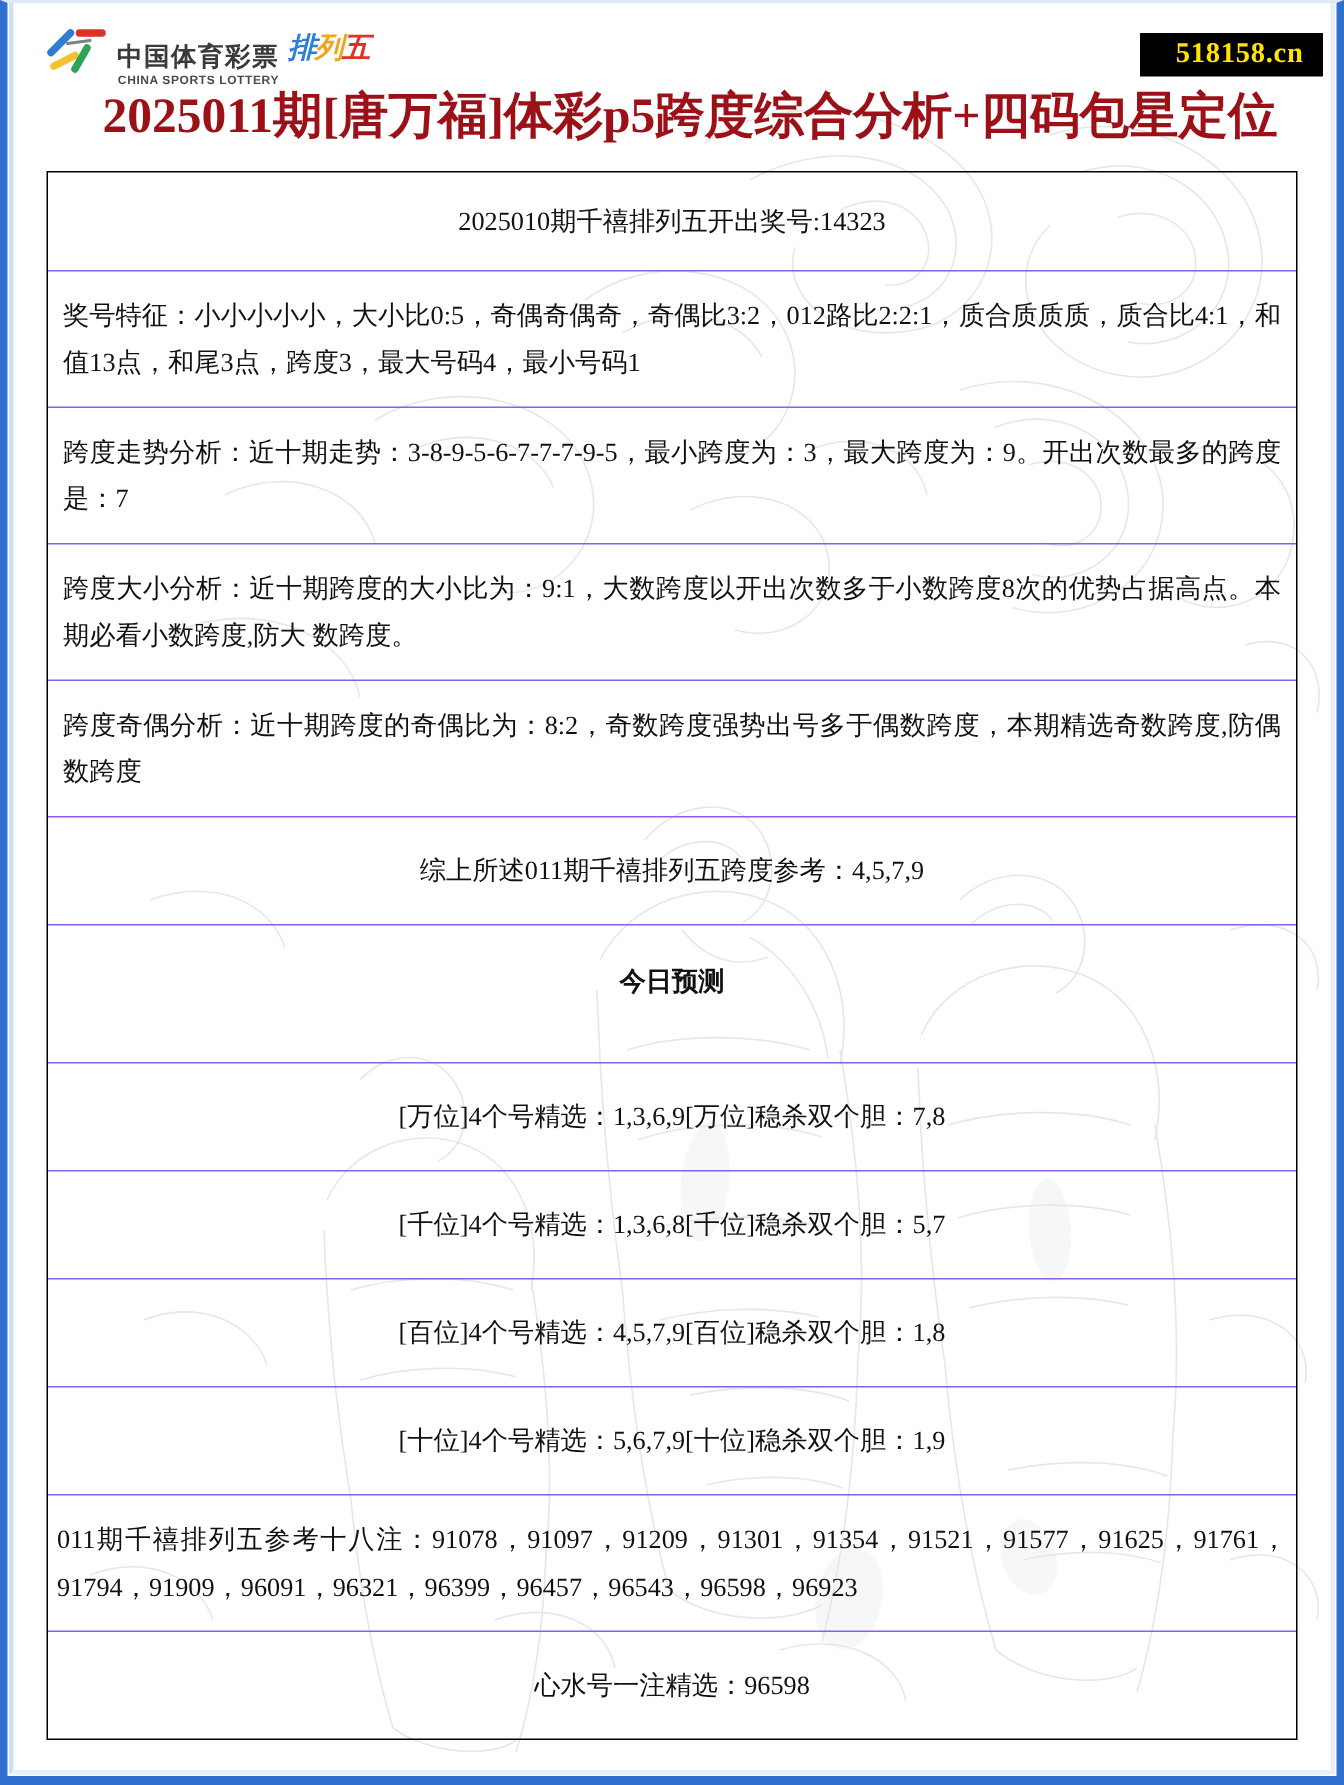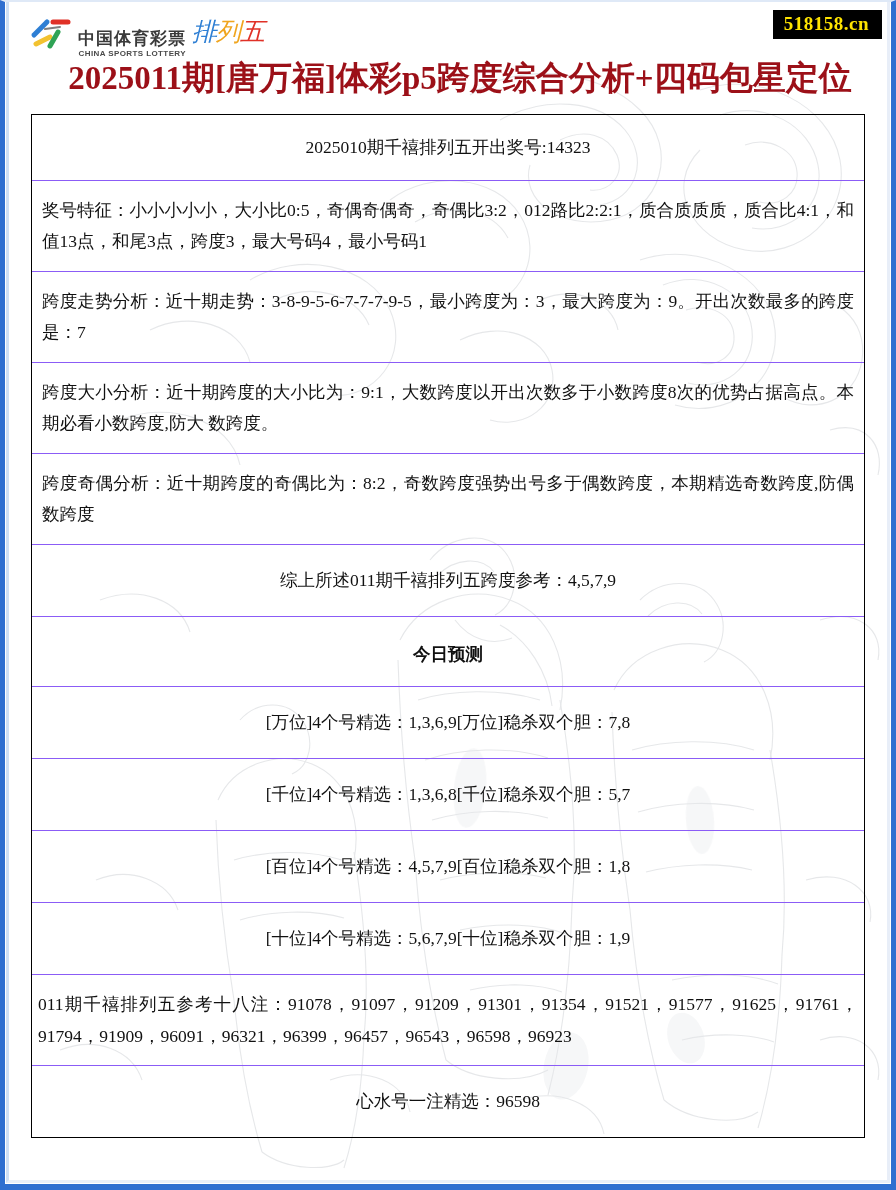--- a/index.html
+++ b/index.html
@@ -89,39 +89,39 @@
     font-family: "Liberation Sans", sans-serif;
     font-size: 8px;
     font-weight: bold;
     color: #4a4a4a;
     letter-spacing: 0.4px;
     line-height: 11px;
     text-align: right;
   }
   .logo-game {
     font-family: "DejaVu Sans", "Liberation Sans", sans-serif;
-    font-size: 25px;
-    font-weight: normal;
+    font-size: 19px;
+    font-weight: bold;
     font-style: italic;
     line-height: 38px;
     letter-spacing: -1px;
   }
   .logo-game .c1 { color: #2e7fd4; }
   .logo-game .c2 { color: #f0a51e; }
   .logo-game .c3 { color: #e03127; }
 
   .site-badge {
     position: absolute;
-    right: 14px; top: 10px;
+    right: 14px; top: 22px;
     background: #000000;
     color: #ffe400;
     font-family: "Liberation Serif", serif;
     font-size: 19px;
     font-weight: bold;
-    padding: 3px 13px 4px 11px;
+    padding: 3px 13px 4px 24px;
     letter-spacing: 0.5px;
     line-height: 22px;
   }
 
   .page-title {
     text-align: center;
     font-family: "Liberation Serif", "DejaVu Serif", serif;
     font-size: 33px;
     font-weight: bold;
     color: #9c1018;
@@ -143,21 +143,21 @@
     padding: 14px 8px 14px 8px;
     font-size: 17.5px;
     line-height: 31px;
     color: #111111;
     font-family: "Liberation Serif", "DejaVu Serif", serif;
   }
   .row:last-child { border-bottom: none; }
   .row.center { text-align: center; }
   .row.just   { text-align: justify; text-align-last: left; padding-left: 10px; padding-right: 10px; }
   .row.med    { padding-top: 20px; padding-bottom: 20px; }
-  .row.hdr    { padding-top: 22px; padding-bottom: 16px; font-weight: bold; }
+  .row.hdr    { padding-top: 22px; padding-bottom: 38px; font-weight: bold; }
   .row.lead   { padding-top: 17px; padding-bottom: 17px; }
   .row.numbers {
     padding-left: 6px; padding-right: 6px;
     padding-top: 13px; padding-bottom: 13px;
     line-height: 32px;
   }
 </style>
 </head>
 <body>
 

